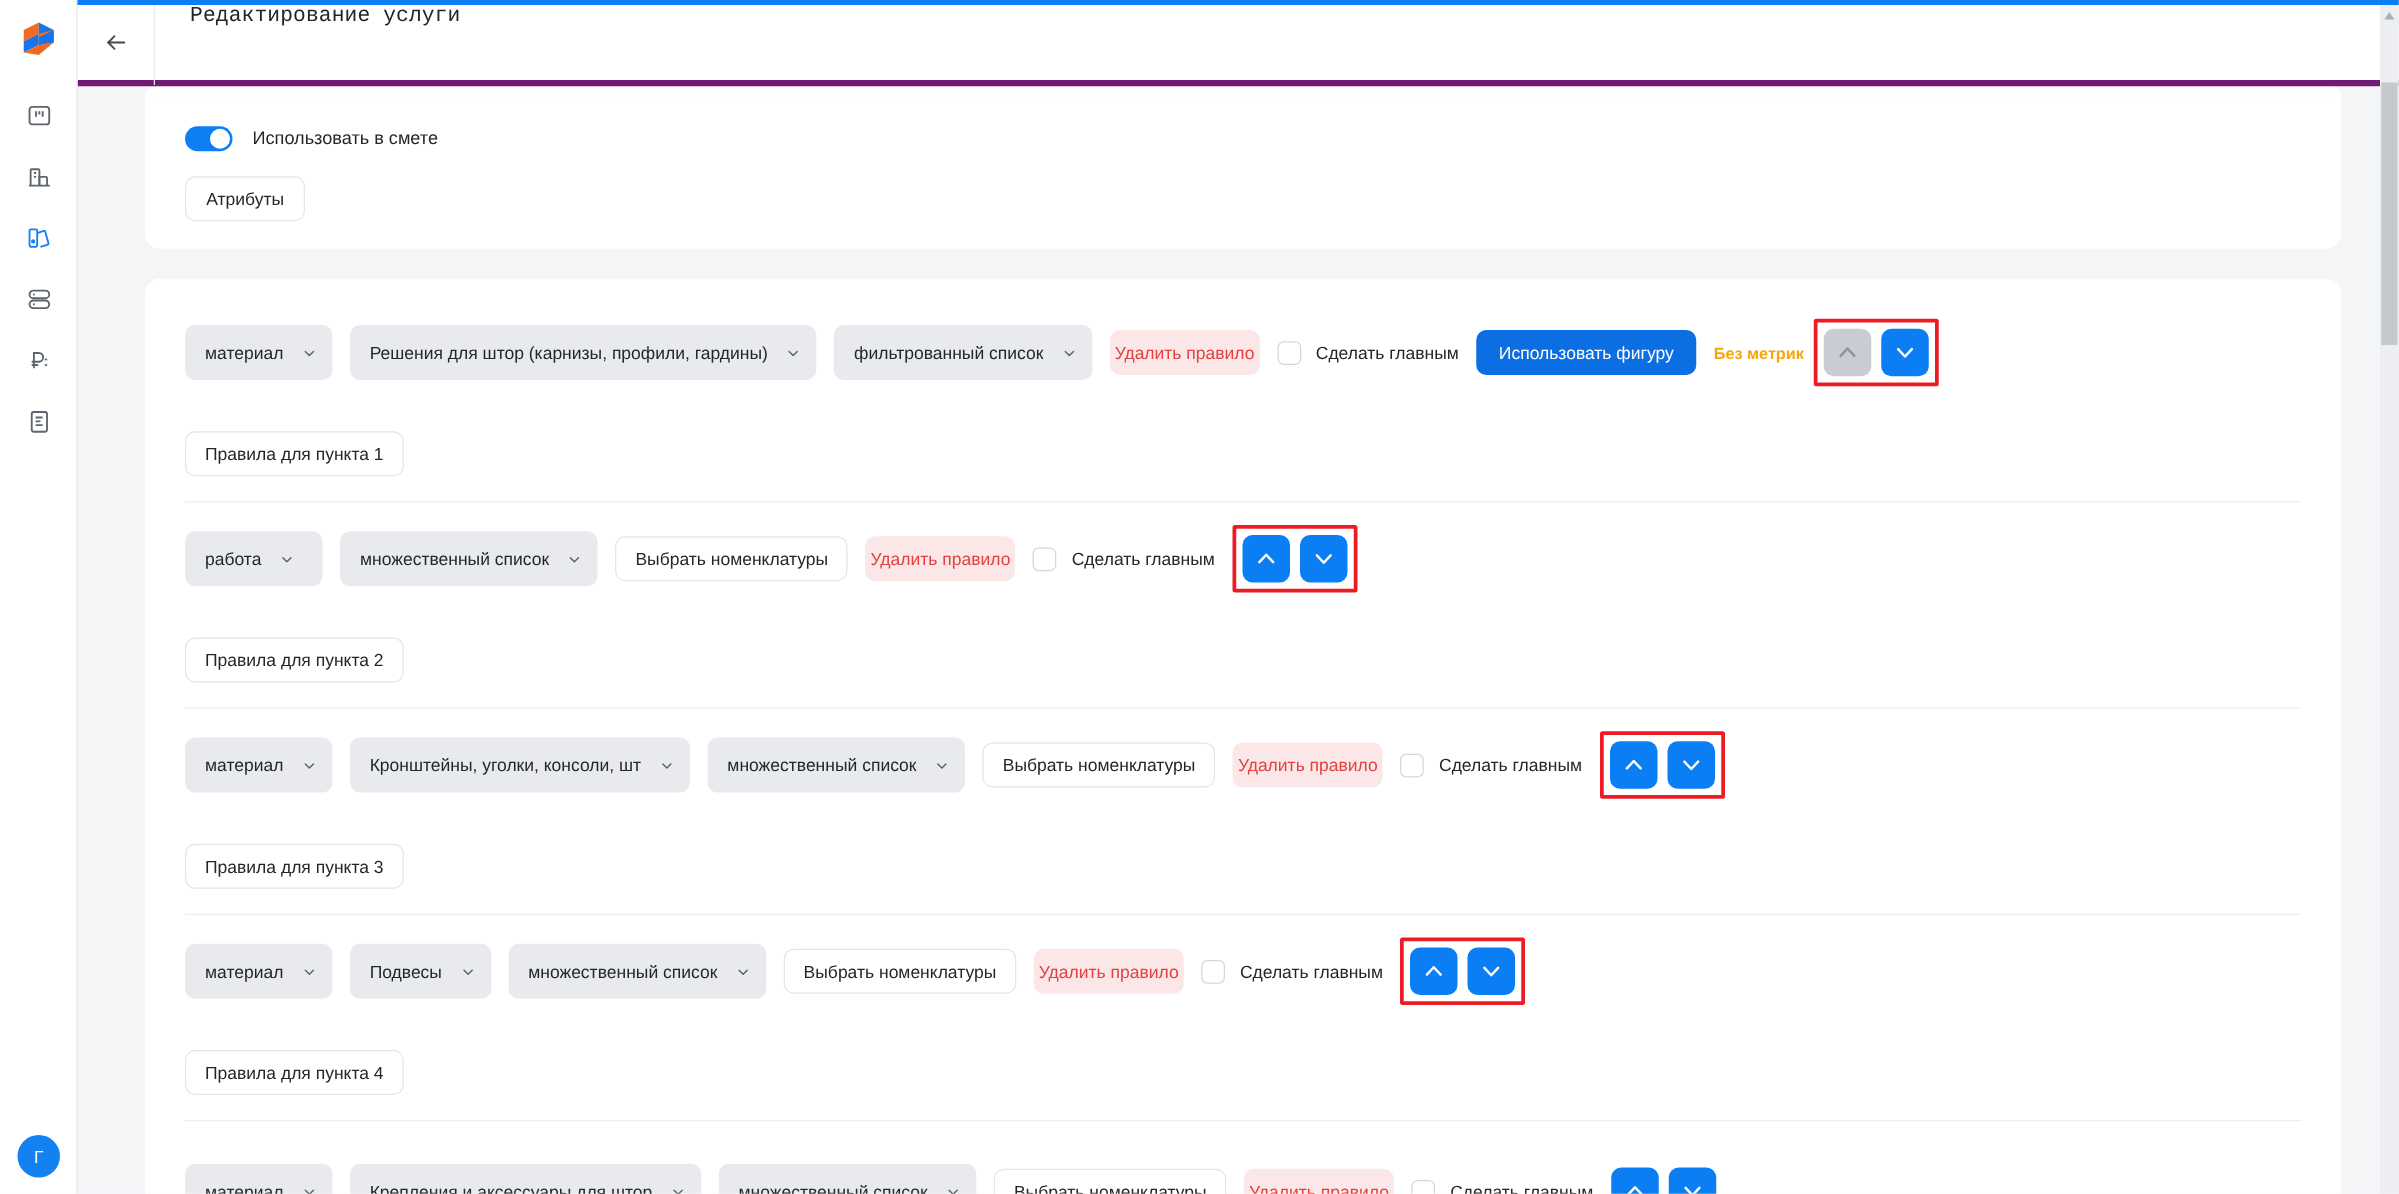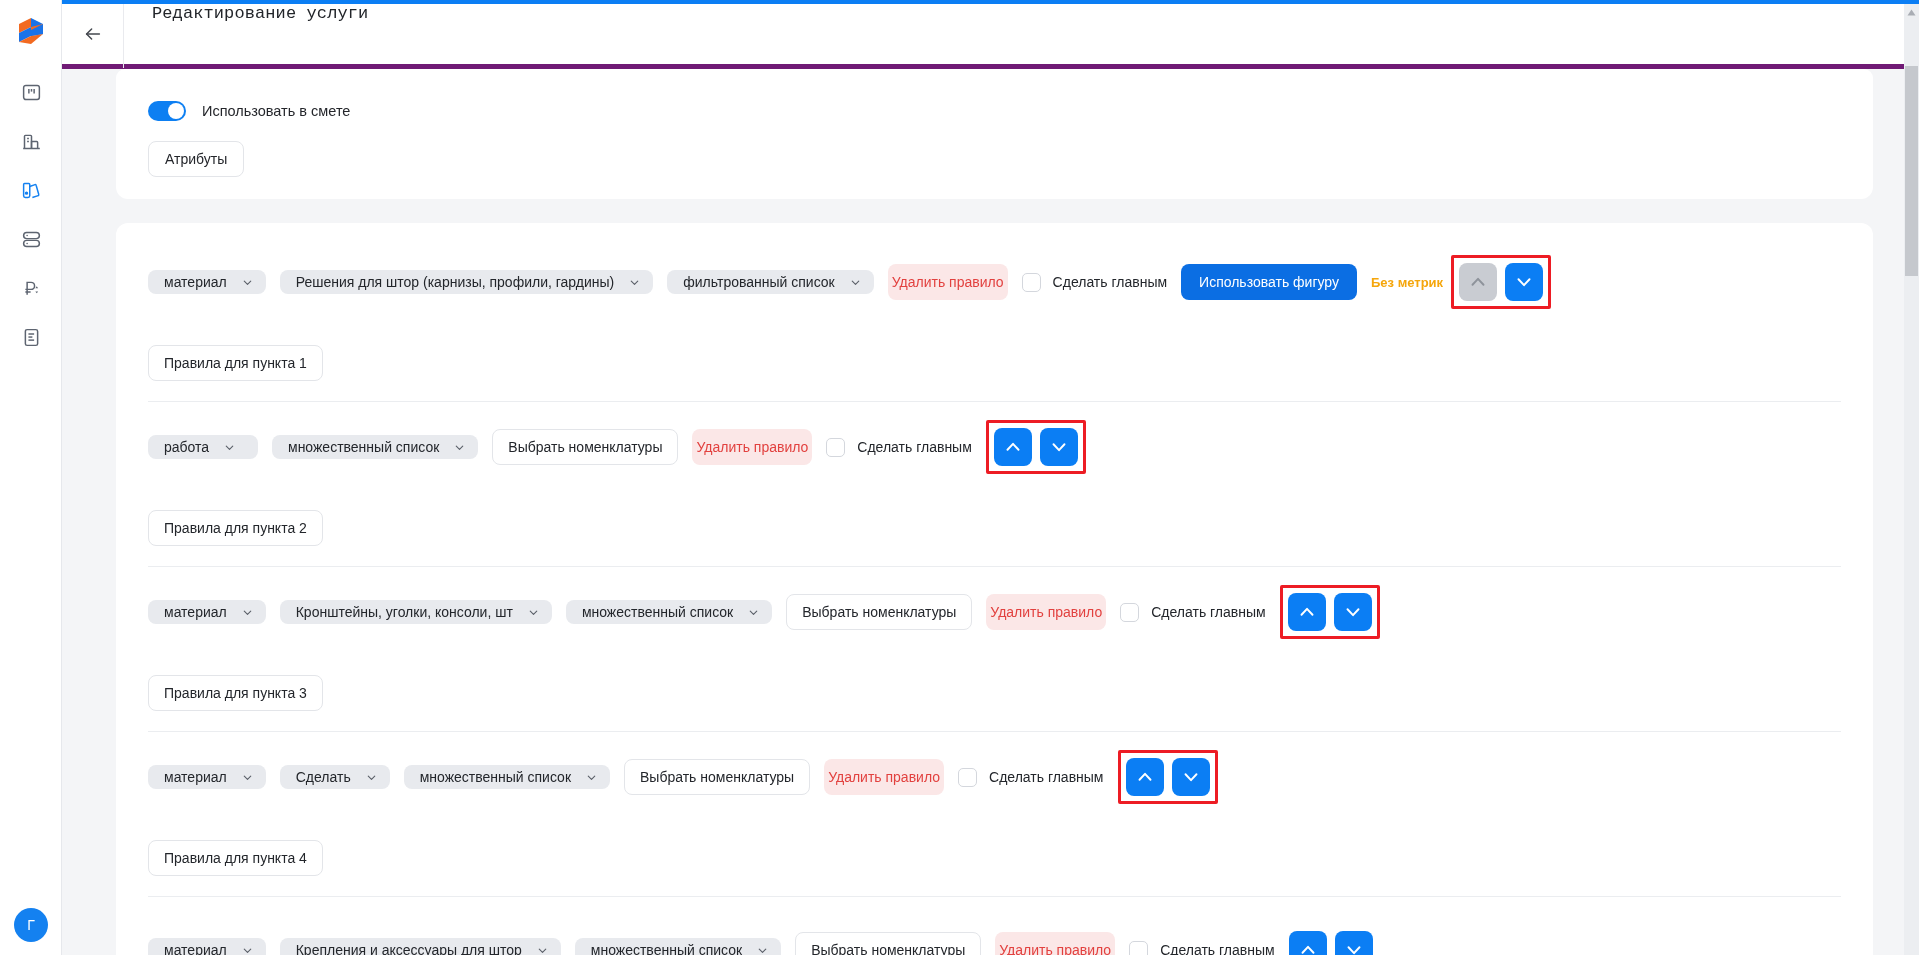--- a/index.html
+++ b/index.html
@@ -129,21 +129,21 @@
     display: flex; align-items: center;
     padding: 18px 0 0 0;
     min-height: 48px;
     position: relative;
   }
   .rule-sub { padding: 12px 0 20px 0; }
 
   .select {
     background: #e8eaee;
     border: none; border-radius: 8px;
-    height: 24px;
+    height: 44px;
     display: inline-flex; align-items: center;
     padding: 0 12px 0 16px;
     font-size: 14px; color: #23262b;
     margin-right: 14px;
     cursor: pointer;
     white-space: nowrap;
   }
   .select .caret {
     margin-left: 14px; display: inline-flex; align-items: center;
   }
@@ -486,21 +486,21 @@
             <div class="rule-row">
               <div class="select w-sm">
                 <span>материал</span>
                 <span class="caret">
                   <svg width="13" height="13" viewBox="0 0 24 24" fill="none" stroke="#5b6069" stroke-width="2.1" stroke-linecap="round" stroke-linejoin="round">
                     <polyline points="6,9.5 12,15.5 18,9.5"></polyline>
                   </svg>
                 </span>
               </div>
               <div class="select">
-                <span>Сделать</span>
+                <span>Подвесы</span>
                 <span class="caret">
                   <svg width="13" height="13" viewBox="0 0 24 24" fill="none" stroke="#5b6069" stroke-width="2.1" stroke-linecap="round" stroke-linejoin="round">
                     <polyline points="6,9.5 12,15.5 18,9.5"></polyline>
                   </svg>
                 </span>
               </div>
               <div class="select">
                 <span>множественный список</span>
                 <span class="caret">
                   <svg width="13" height="13" viewBox="0 0 24 24" fill="none" stroke="#5b6069" stroke-width="2.1" stroke-linecap="round" stroke-linejoin="round">

